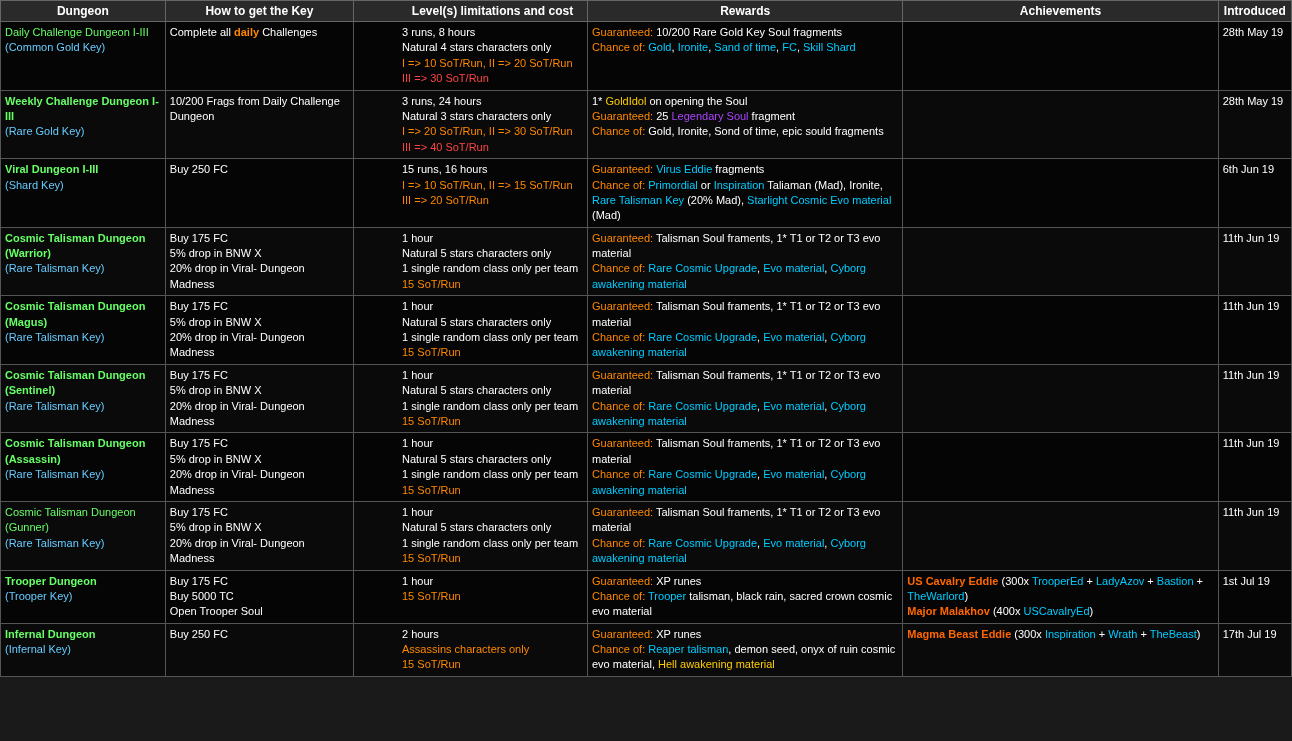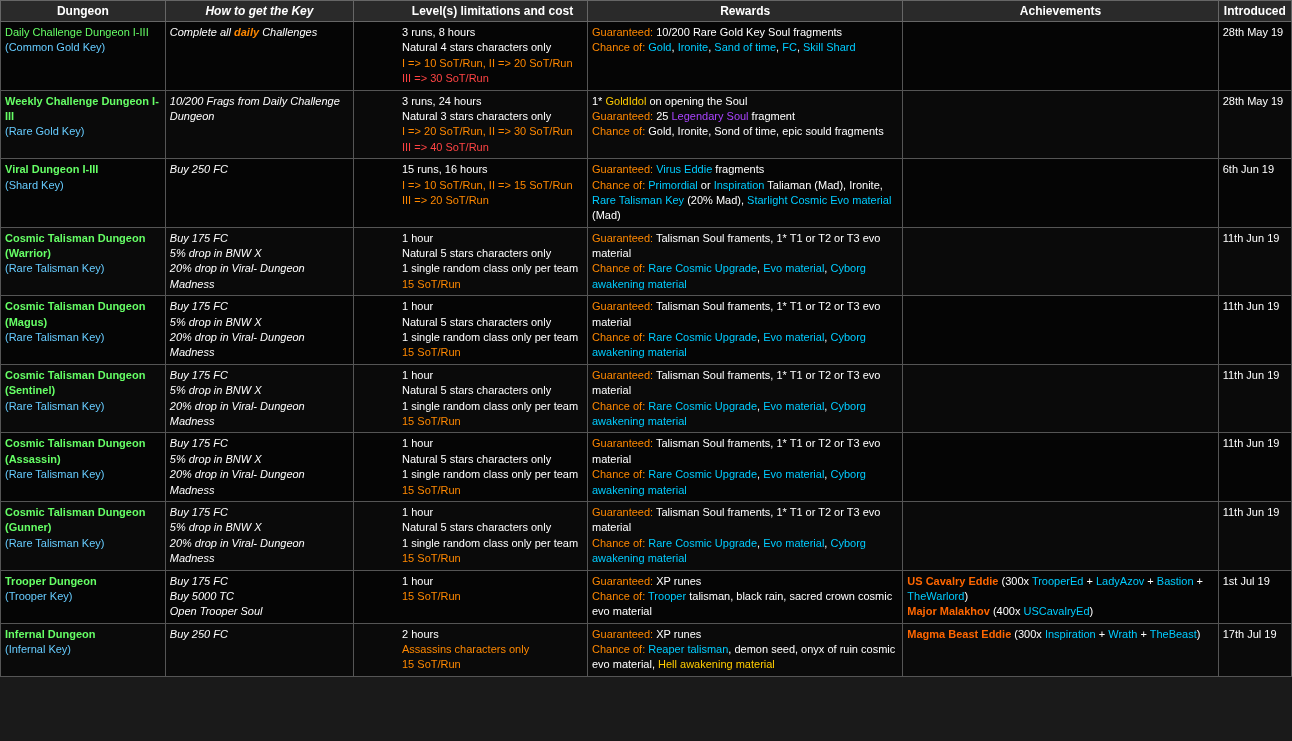--- a/index.html
+++ b/index.html
@@ -29,21 +29,21 @@
     }
     td {
       background: #000000;
       color: #ffffff;
       line-height: 1.4;
     }
     tr:nth-child(odd) td { background: #050505; }
     tr:nth-child(even) td { background: #0a0a0a; }
 
     .col-dungeon { width: 162px; }
-    .col-key { width: 185px; font-style: italic; }
+    .col-key { width: 185px; }
     .col-levels { width: 230px; padding-left: 48px; }
     .col-rewards { width: 310px; }
     .col-achievements { width: 310px; }
     .col-introduced { width: 72px; }
   </style>
 </head>
 <body>
 
 <table>
   <thead>
@@ -107,21 +107,21 @@
   </tr>
       <tr>
     <td class="col-dungeon"><span style="color:#66ff66;font-weight:bold">Cosmic Talisman Dungeon (Assassin)</span><br><span style="color:#66ccff">(Rare Talisman Key)</span></td>
     <td class="col-key">Buy 175 FC<br>5% drop in BNW X<br>20% drop in Viral- Dungeon Madness</td>
     <td class="col-levels"><span style="color:#ffffff">1 hour</span><br><span style="color:#ffffff">Natural 5 stars characters only</span><br><span style="color:#ffffff">1 single random class only per team</span><br><span style="color:#ff8800">15 SoT/Run</span></td>
     <td class="col-rewards"><span style="color:#ff8800">Guaranteed:</span> Talisman Soul framents, 1* T1 or T2 or T3 evo material<br><span style="color:#ff8800">Chance of:</span> <span style="color:#00ccff">Rare Cosmic Upgrade</span>, <span style="color:#00ccff">Evo material</span>, <span style="color:#00ccff">Cyborg awakening material</span></td>
     <td class="col-achievements"></td>
     <td class="col-introduced">11th Jun 19</td>
   </tr>
       <tr>
-    <td class="col-dungeon"><span style="color:#66ff66;font-weight:bold">Cosmic Talisman Dungeon (Gunner)</span><br><span style="color:#66ccff">(Rare Talisman Key)</span></td>
+    <td class="col-dungeon"><span style="color:#66ff66;font-weight:normal">Cosmic Talisman Dungeon (Gunner)</span><br><span style="color:#66ccff">(Rare Talisman Key)</span></td>
     <td class="col-key">Buy 175 FC<br>5% drop in BNW X<br>20% drop in Viral- Dungeon Madness</td>
     <td class="col-levels"><span style="color:#ffffff">1 hour</span><br><span style="color:#ffffff">Natural 5 stars characters only</span><br><span style="color:#ffffff">1 single random class only per team</span><br><span style="color:#ff8800">15 SoT/Run</span></td>
     <td class="col-rewards"><span style="color:#ff8800">Guaranteed:</span> Talisman Soul framents, 1* T1 or T2 or T3 evo material<br><span style="color:#ff8800">Chance of:</span> <span style="color:#00ccff">Rare Cosmic Upgrade</span>, <span style="color:#00ccff">Evo material</span>, <span style="color:#00ccff">Cyborg awakening material</span></td>
     <td class="col-achievements"></td>
     <td class="col-introduced">11th Jun 19</td>
   </tr>
       <tr>
     <td class="col-dungeon"><span style="color:#66ff66;font-weight:bold">Trooper Dungeon</span><br><span style="color:#66ccff">(Trooper Key)</span></td>
     <td class="col-key">Buy 175 FC<br>Buy 5000 TC<br>Open Trooper Soul</td>
     <td class="col-levels"><span style="color:#ffffff">1 hour</span><br><span style="color:#ff8800">15 SoT/Run</span></td>

